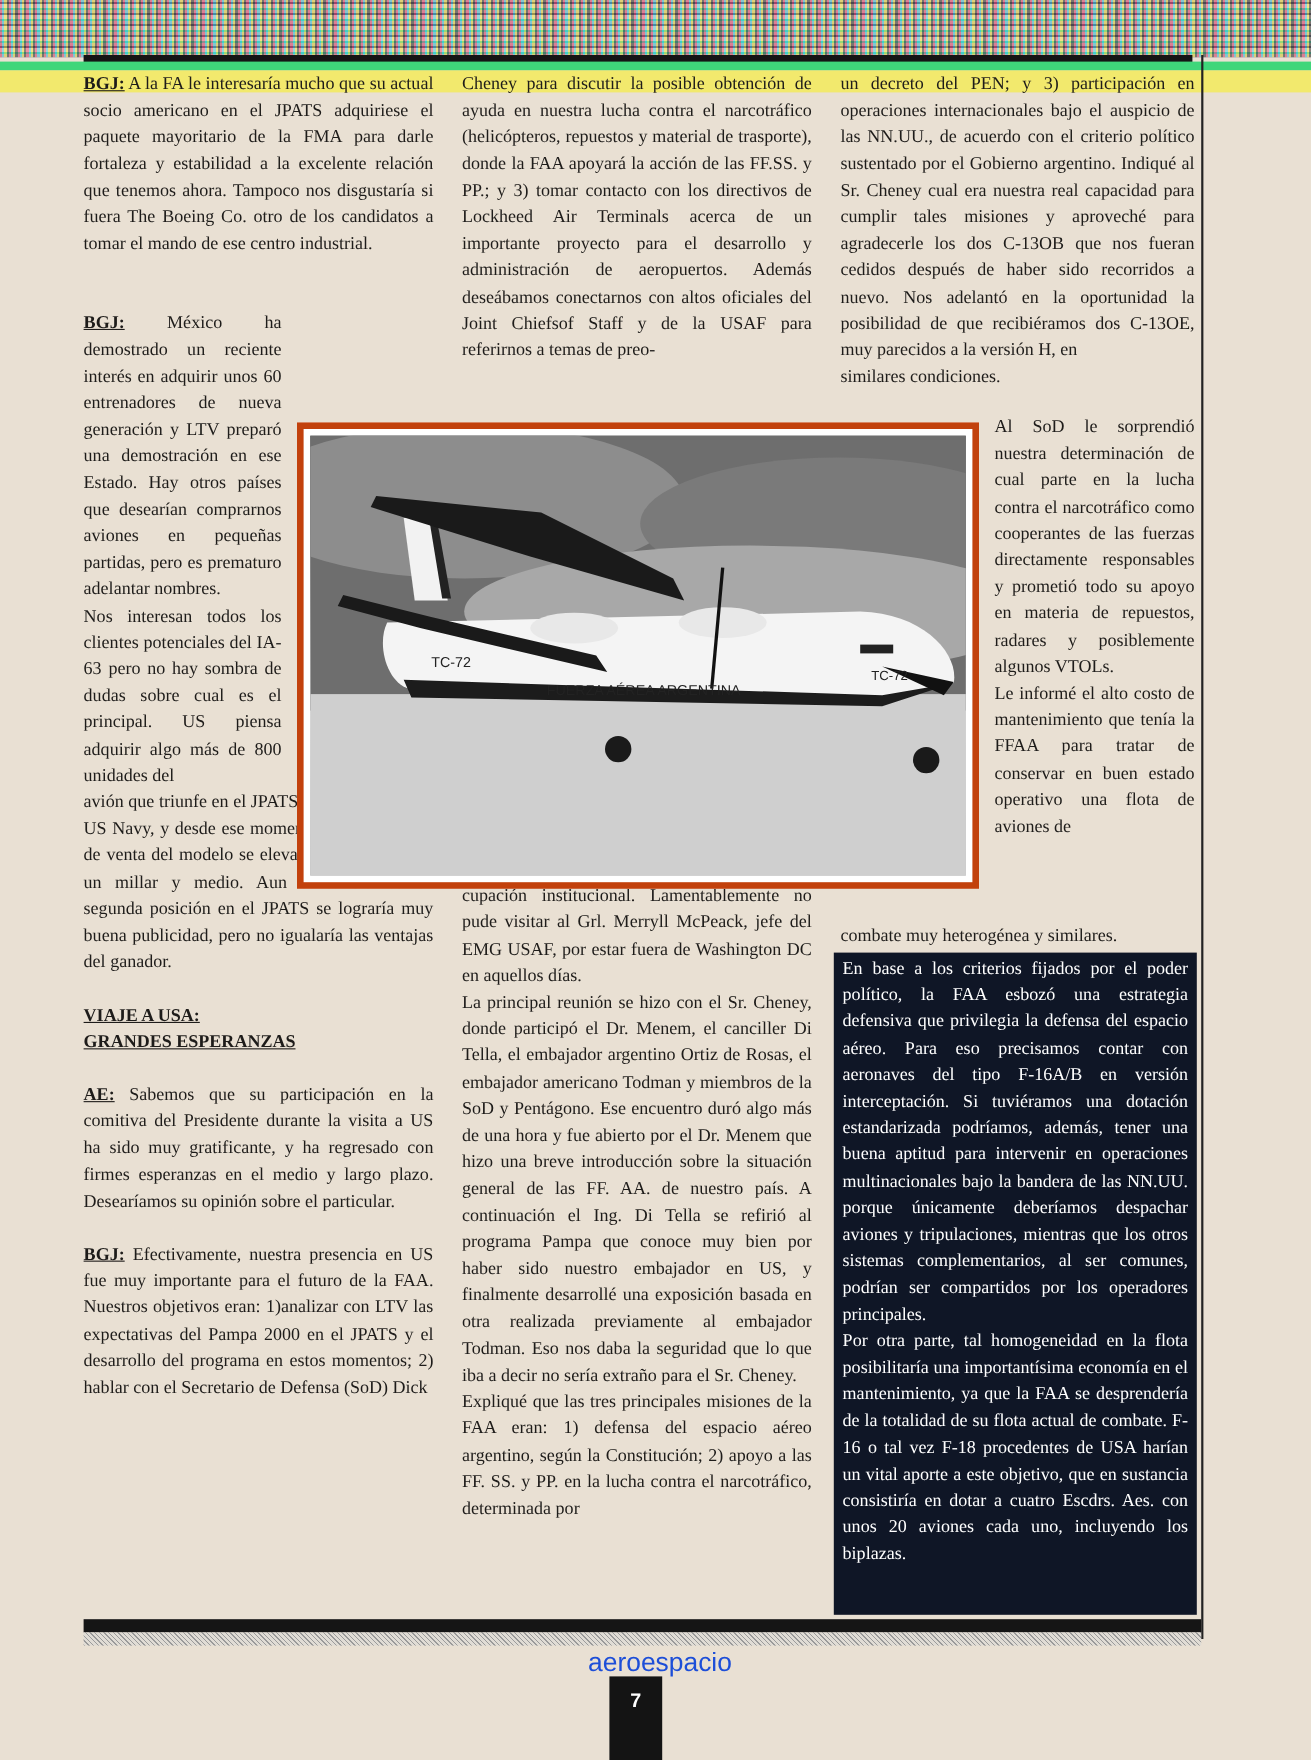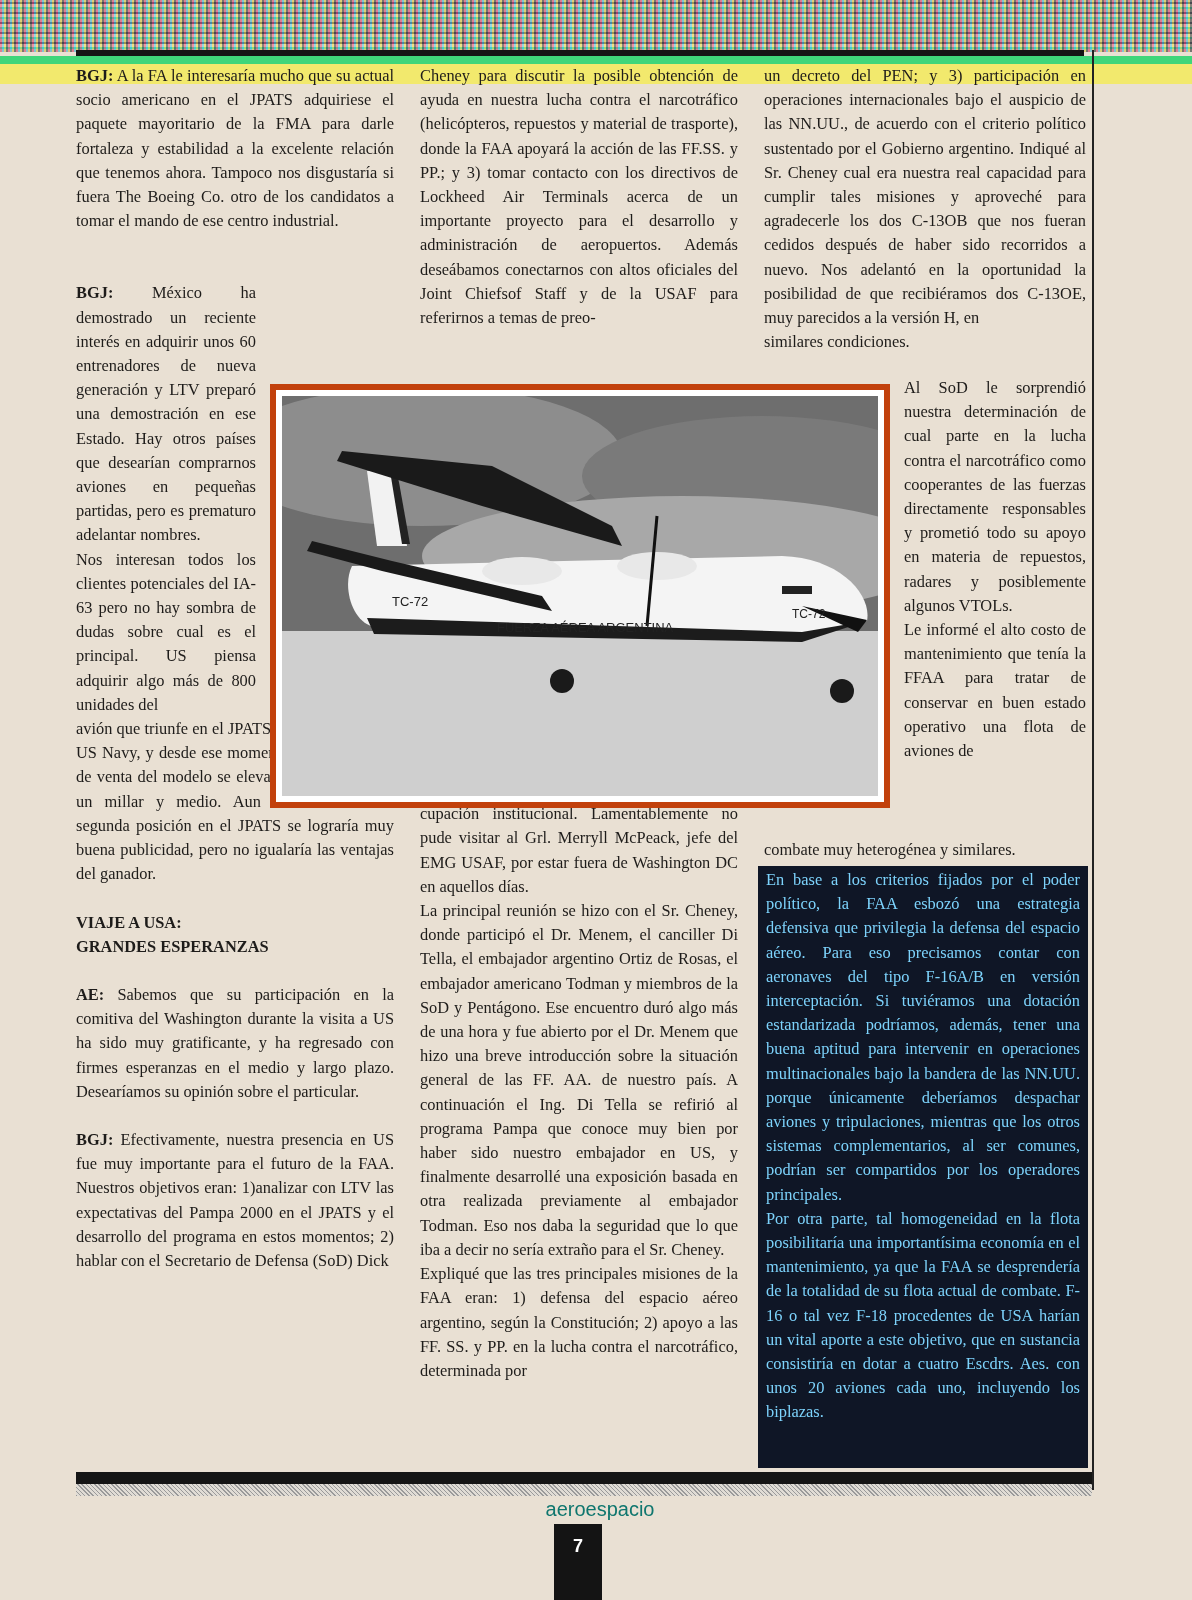--- a/index.html
+++ b/index.html
@@ -20,39 +20,39 @@
   }
   .greenband { position:absolute; left:0; top:56px; width:1192px; height:8px; background:#3fd67a; }
   .yellowband { position:absolute; left:0; top:64px; width:1192px; height:20px; background:#f3ea5a; opacity:.85; }
   .rightrule { position:absolute; left:1092px; top:50px; width:2px; height:1440px; background:#222; }
   .col { position:absolute; font-size:16.4px; line-height:24.2px; text-align:justify; }
   .col p { margin:0; }
   .col .gap { height:24px; }
   .col1 { left:76px; top:64px; width:318px; }
   .col2 { left:420px; top:64px; width:318px; }
   .col3 { left:764px; top:64px; width:322px; }
-  .b { font-weight:bold; }
+  .b { font-weight:bold;text-decoration:underline; }
   .narrow { width:180px; }
   .photo {
     position:absolute; left:270px; top:384px; width:620px; height:424px;
     border:6px solid #c2410c; box-sizing:border-box; background:#fff; padding:6px;
   }
   .photo-inner { width:100%; height:100%; position:relative; overflow:hidden;
     background:linear-gradient(180deg,#5b5b5b 0%,#8a8a8a 30%,#c8c8c8 52%,#d8d8d8 60%,#b9b9b9 100%); }
   .col3-wrap { position:absolute; left:904px; top:364px; width:182px; }
   .dark-box {
     position:absolute; left:758px; top:866px; width:330px; height:602px;
-    background:#0f1626; color:#7dd3fc; font-size:16.4px; line-height:24.2px;
+    background:#0f1626; color:#ffffff; font-size:16.4px; line-height:24.2px;
     padding:2px 8px; box-sizing:border-box; text-align:justify;
   }
   .bottom-bar { position:absolute; left:76px; top:1472px; width:1016px; height:12px; background:#151515; }
   .dotted { position:absolute; left:76px; top:1484px; width:1016px; height:12px;
     background:repeating-linear-gradient(45deg,#9a9a9a 0 1px,#e0dcd5 1px 3px); }
   .footer-title { position:absolute; left:520px; top:1498px; width:160px; text-align:center;
-    font-family:"Liberation Sans", sans-serif; font-size:20px; color:#0f766e; }
+    font-family:"Liberation Sans", sans-serif; font-size:24px; color:#1d4ed8; }
   .page-num { position:absolute; left:554px; top:1524px; width:48px; height:76px; background:#141414;
     color:#fff; font-family:"Liberation Sans", sans-serif; font-weight:bold; font-size:18px; text-align:center; padding-top:12px; box-sizing:border-box; }
 </style>
 </head>
 <body>
 
 <div class="glitch"></div>
 <div class="topbar"></div>
 <div class="greenband"></div>
 <div class="yellowband"></div>
@@ -62,21 +62,21 @@
   <p><span class="b">BGJ:</span><span> A la FA le interesaría mucho que su actual socio americano en el JPATS adquiriese el paquete mayoritario de la FMA para darle fortaleza y estabilidad a la excelente relación que tenemos ahora. Tampoco nos disgustaría si fuera The Boeing Co. otro de los candidatos a tomar el mando de ese centro industrial.</span></p>
   <div class="gap"></div>
   <div class="gap"></div>
   <p class="narrow"><span class="b">BGJ:</span><span> México ha demostrado un reciente interés en adquirir unos 60 entrenadores de nueva generación y LTV preparó una demostración en ese Estado. Hay otros países que desearían comprarnos aviones en pequeñas partidas, pero es prematuro adelantar nombres.</span></p>
   <p class="narrow">Nos interesan todos los clientes potenciales del IA-63 pero no hay sombra de dudas sobre cual es el principal. US piensa adquirir algo más de 800 unidades del</p>
   <p>avión que triunfe en el JPATS para la USAF y el US Navy, y desde ese momento la probabilidad de venta del modelo se elevará como mínimo a un millar y medio. Aun si saliéramos en segunda posición en el JPATS se lograría muy buena publicidad, pero no igualaría las ventajas del ganador.</p>
   <div class="gap"></div>
   <p class="b">VIAJE A USA:</p>
   <p class="b">GRANDES ESPERANZAS</p>
   <div class="gap"></div>
-  <p><span class="b">AE:</span><span> Sabemos que su participación en la comitiva del Washington durante la visita a US ha sido muy gratificante, y ha regresado con firmes esperanzas en el medio y largo plazo. Desearíamos su opinión sobre el particular.</span></p>
+  <p><span class="b">AE:</span><span> Sabemos que su participación en la comitiva del Presidente durante la visita a US ha sido muy gratificante, y ha regresado con firmes esperanzas en el medio y largo plazo. Desearíamos su opinión sobre el particular.</span></p>
   <div class="gap"></div>
   <p><span class="b">BGJ:</span><span> Efectivamente, nuestra presencia en US fue muy importante para el futuro de la FAA. Nuestros objetivos eran: 1)analizar con LTV las expectativas del Pampa 2000 en el JPATS y el desarrollo del programa en estos momentos; 2) hablar con el Secretario de Defensa (SoD) Dick</span></p>
 </div>
 
 <div class="col col2">
   <p>Cheney para discutir la posible obtención de ayuda en nuestra lucha contra el narcotráfico (helicópteros, repuestos y material de trasporte), donde la FAA apoyará la acción de las FF.SS. y PP.; y 3) tomar contacto con los directivos de Lockheed Air Terminals acerca de un importante proyecto para el desarrollo y administración de aeropuertos. Además deseábamos conectarnos con altos oficiales del Joint Chiefsof Staff y de la USAF para referirnos a temas de preo-</p>
   <div style="height:472px"></div>
   <p>cupación institucional. Lamentablemente no pude visitar al Grl. Merryll McPeack, jefe del EMG USAF, por estar fuera de Washington DC en aquellos días.</p>
   <p>La principal reunión se hizo con el Sr. Cheney, donde participó el Dr. Menem, el canciller Di Tella, el embajador argentino Ortiz de Rosas, el embajador americano Todman y miembros de la SoD y Pentágono. Ese encuentro duró algo más de una hora y fue abierto por el Dr. Menem que hizo una breve introducción sobre la situación general de las FF. AA. de nuestro país. A continuación el Ing. Di Tella se refirió al programa Pampa que conoce muy bien por haber sido nuestro embajador en US, y finalmente desarrollé una exposición basada en otra realizada previamente al embajador Todman. Eso nos daba la seguridad que lo que iba a decir no sería extraño para el Sr. Cheney.</p>
   <p>Expliqué que las tres principales misiones de la FAA eran: 1) defensa del espacio aéreo argentino, según la Constitución; 2) apoyo a las FF. SS. y PP. en la lucha contra el narcotráfico, determinada por</p>

